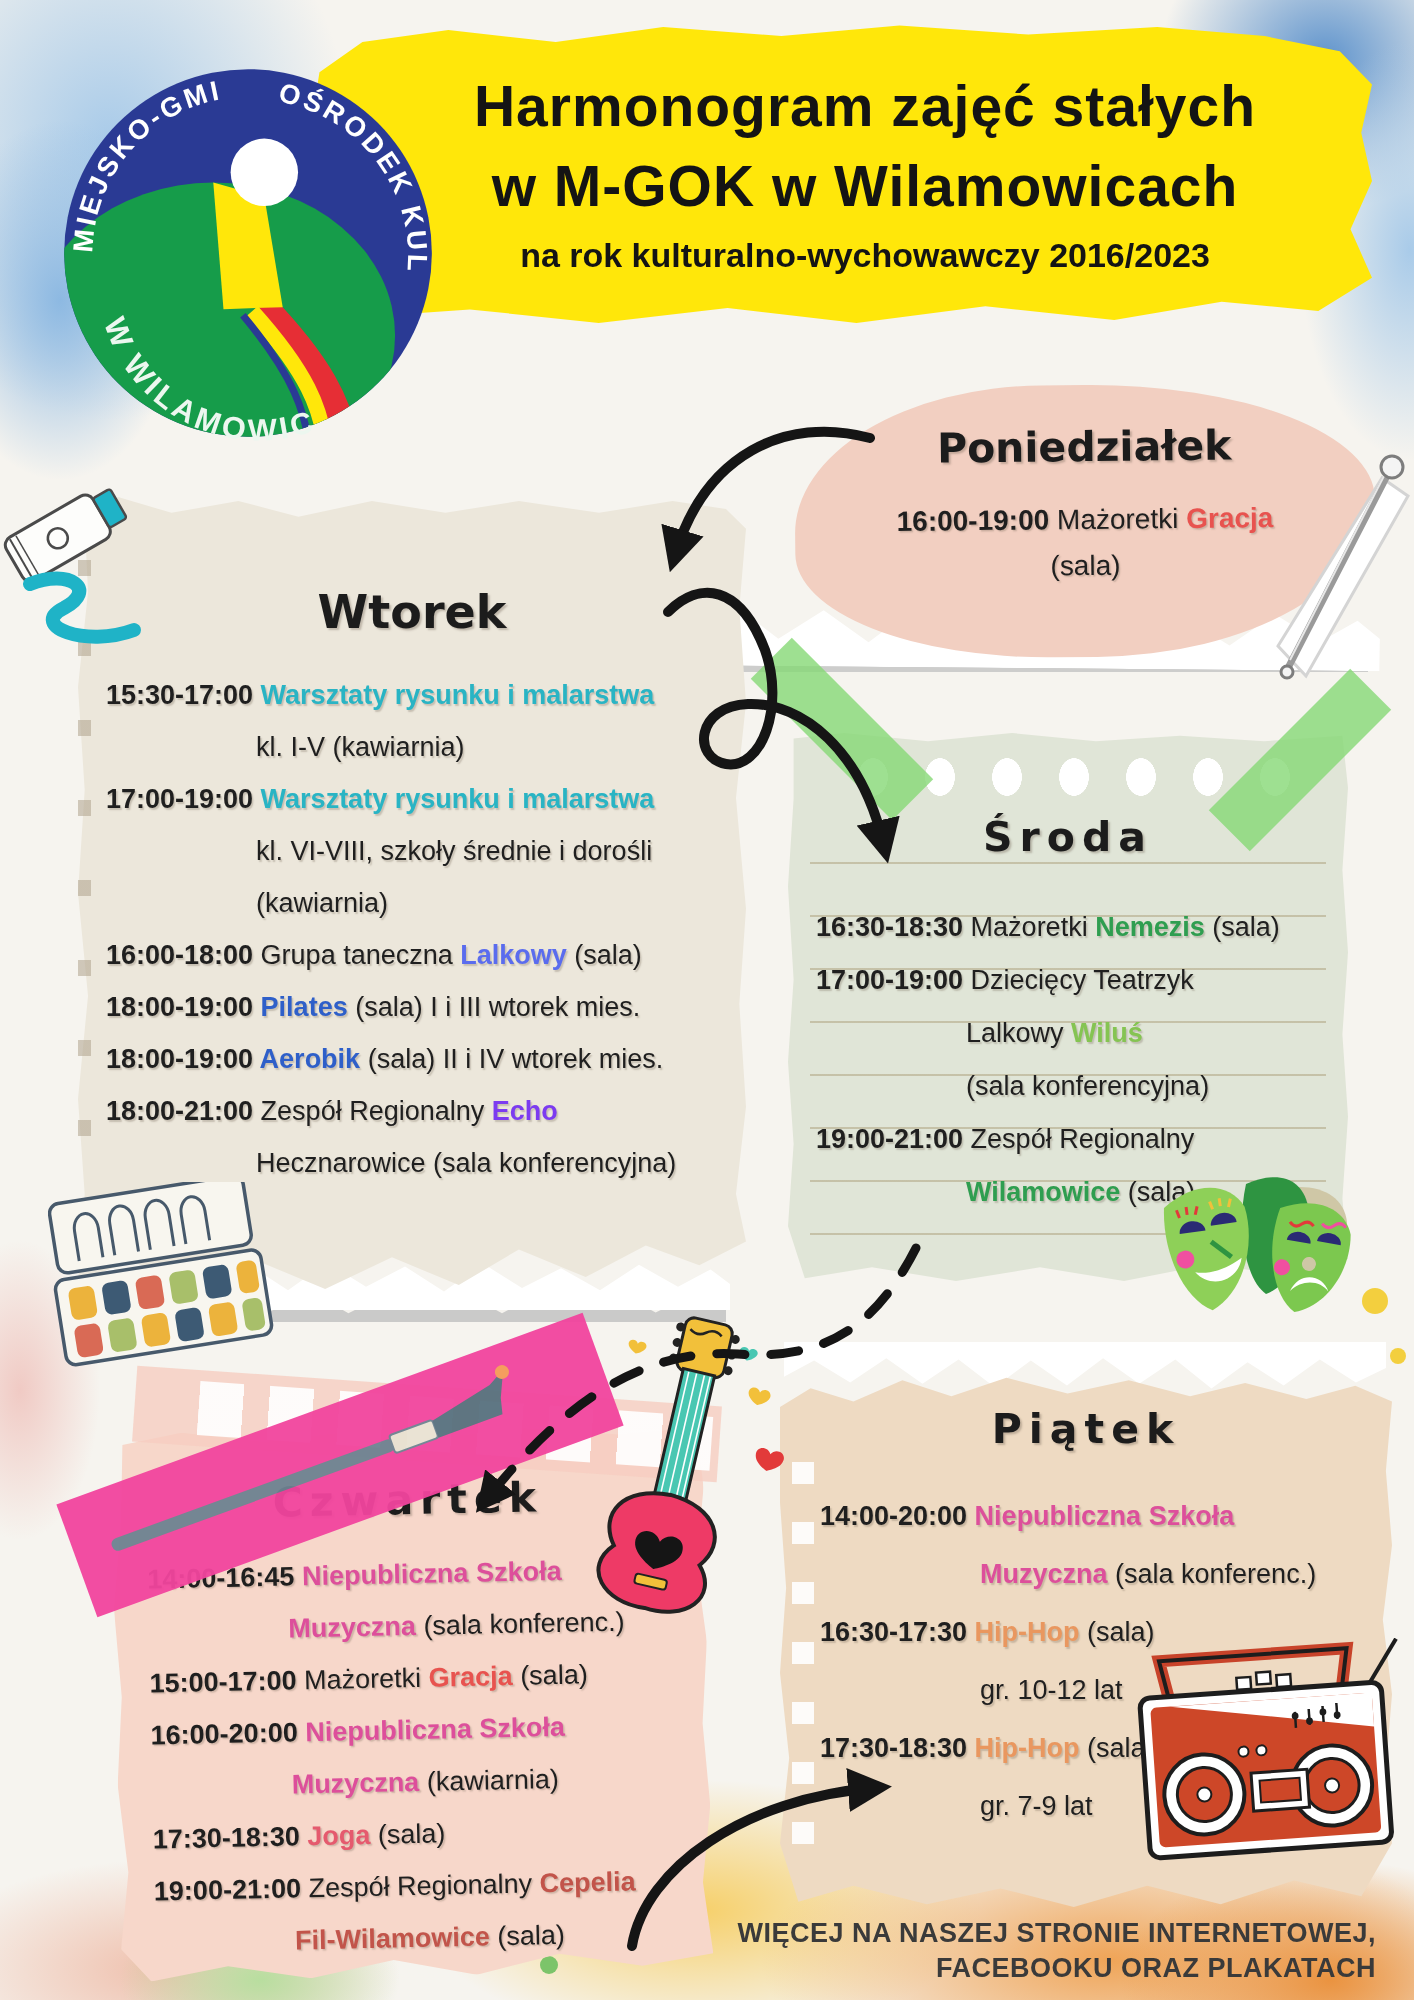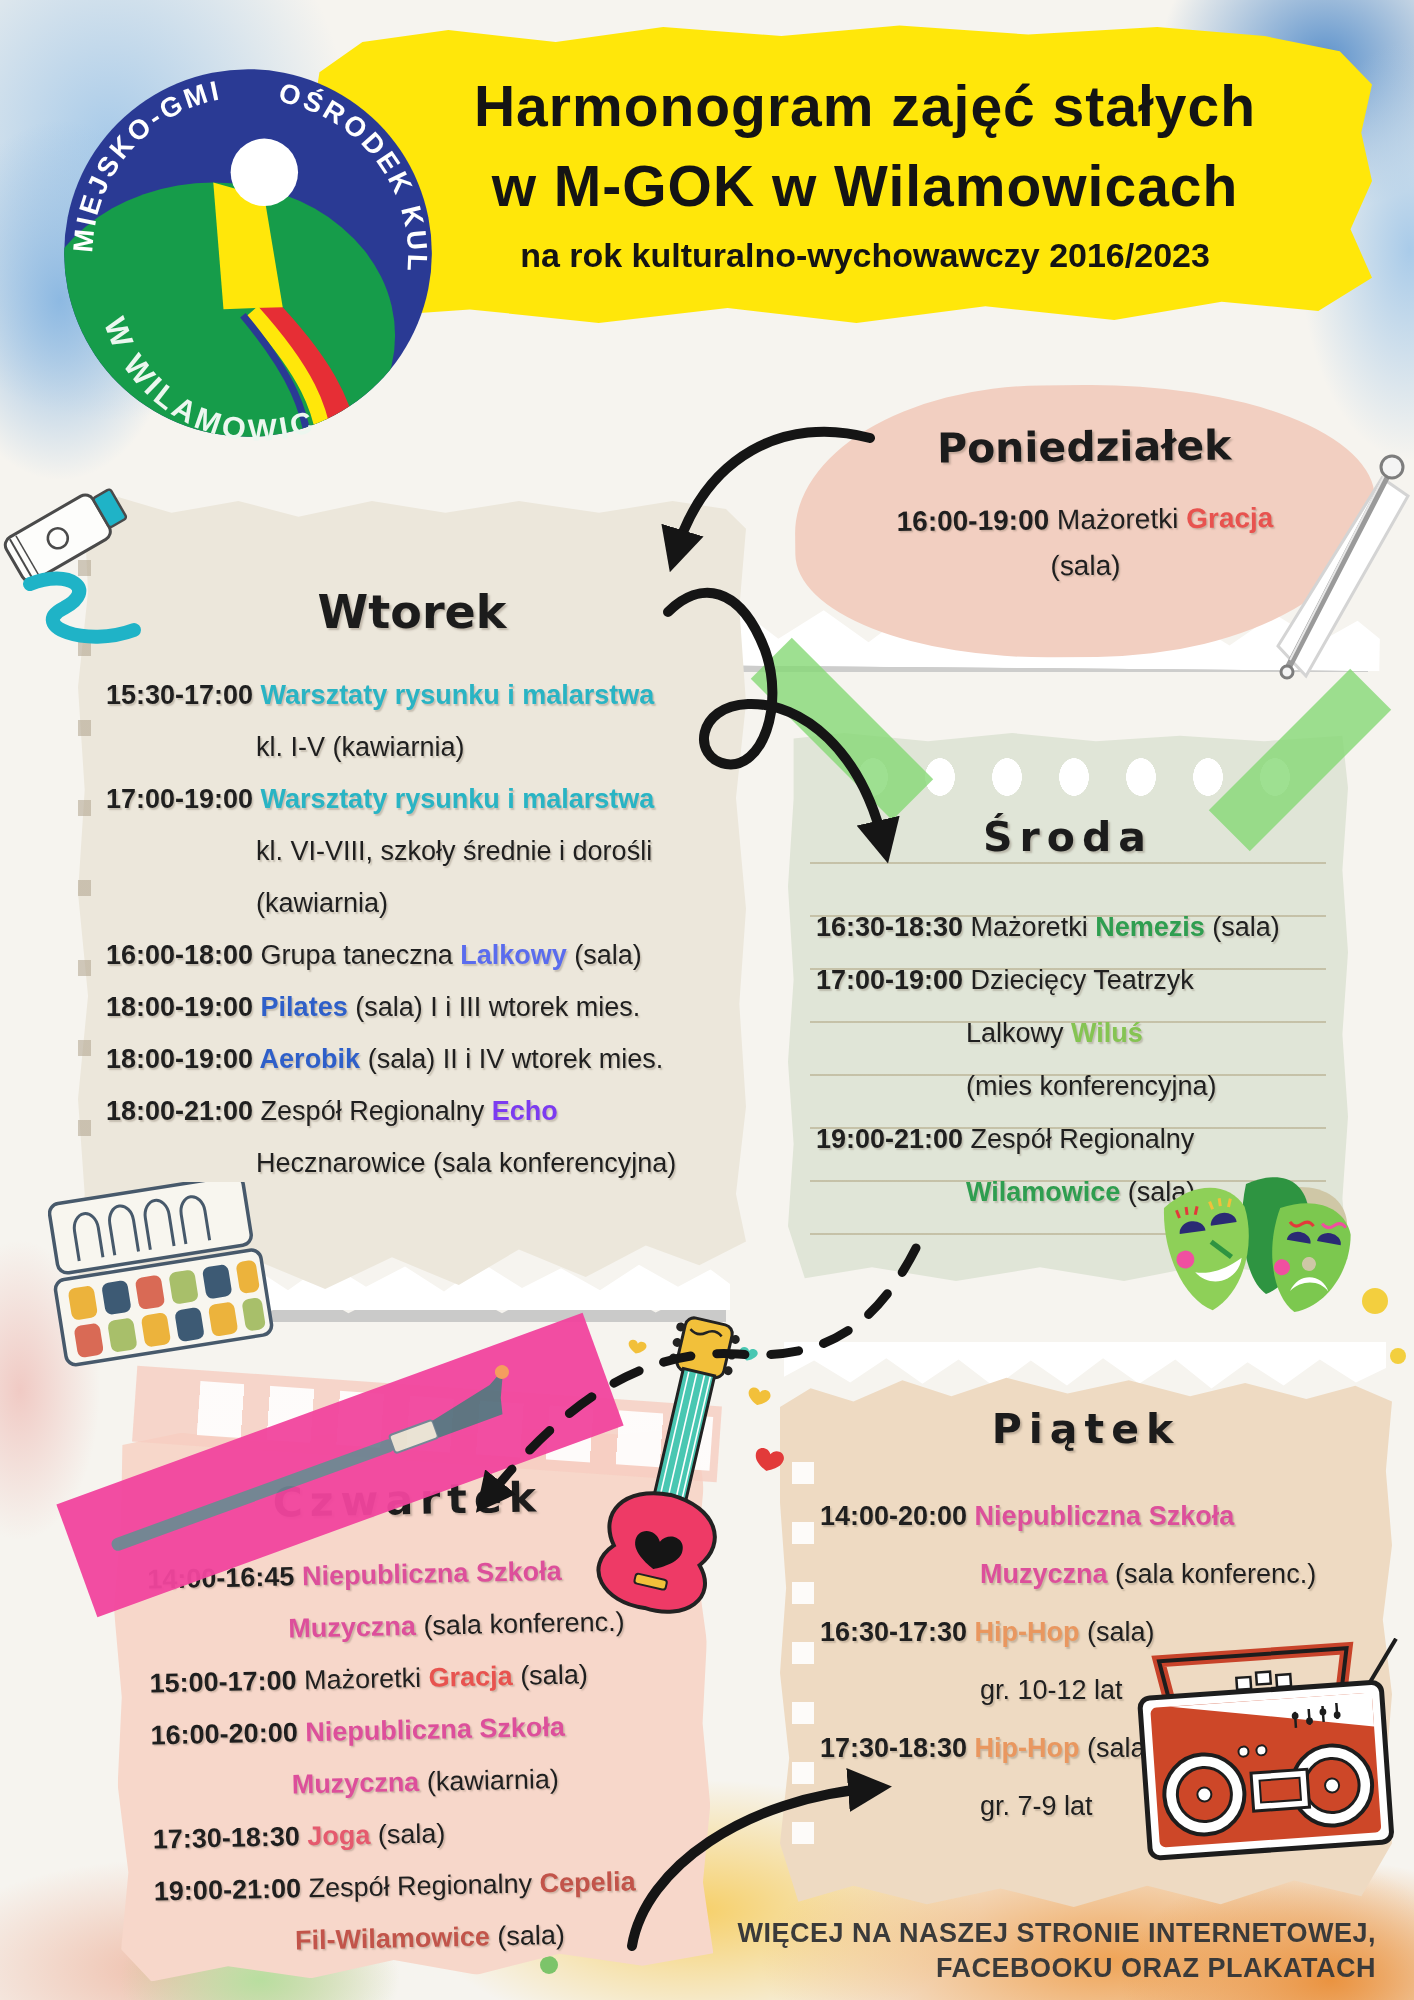--- a/index.html
+++ b/index.html
@@ -171,21 +171,21 @@
   <div class="strip ticks-tuesday"></div>
 
   <div class="card card-wednesday">
     <div class="rules"></div>
     <div class="holes"></div>
     <div class="day-title hand">Środa</div>
     <div class="sched">
         <div class="sched-line"><span style="color: rgb(31, 31, 31); font-weight: 700;">16:30-18:30 </span><span style="color: rgb(31, 31, 31);">Mażoretki </span><span style="color: rgb(47, 158, 80); font-weight: 700;">Nemezis</span><span style="color: rgb(31, 31, 31);"> (sala)</span></div>
         <div class="sched-line"><span style="color: rgb(31, 31, 31); font-weight: 700;">17:00-19:00 </span><span style="color: rgb(31, 31, 31);">Dziecięcy Teatrzyk</span></div>
         <div class="sched-line indent"><span style="color: rgb(31, 31, 31);">Lalkowy </span><span style="color: rgb(133, 196, 82); font-weight: 700;">Wiluś</span></div>
-        <div class="sched-line indent"><span style="color: rgb(31, 31, 31);">(mies konferencyjna)</span></div>
+        <div class="sched-line indent"><span style="color: rgb(31, 31, 31);">(sala konferencyjna)</span></div>
         <div class="sched-line"><span style="color: rgb(31, 31, 31); font-weight: 700;">19:00-21:00 </span><span style="color: rgb(31, 31, 31);">Zespół Regionalny</span></div>
         <div class="sched-line indent"><span style="color: rgb(47, 158, 80); font-weight: 700;">Wilamowice</span><span style="color: rgb(31, 31, 31);"> (sala)</span></div>
       </div>
   </div>
   <div class="tape tape-green" style="left:742px;top:700px;width:200px;height:58px;transform:rotate(45deg);"></div>
   <div class="tape tape-green" style="left:1200px;top:731px;width:200px;height:58px;transform:rotate(-45deg);"></div>
 
   <div class="card card-thursday">
     <div class="day-title hand">Czwartek</div>
     <div class="sched">

